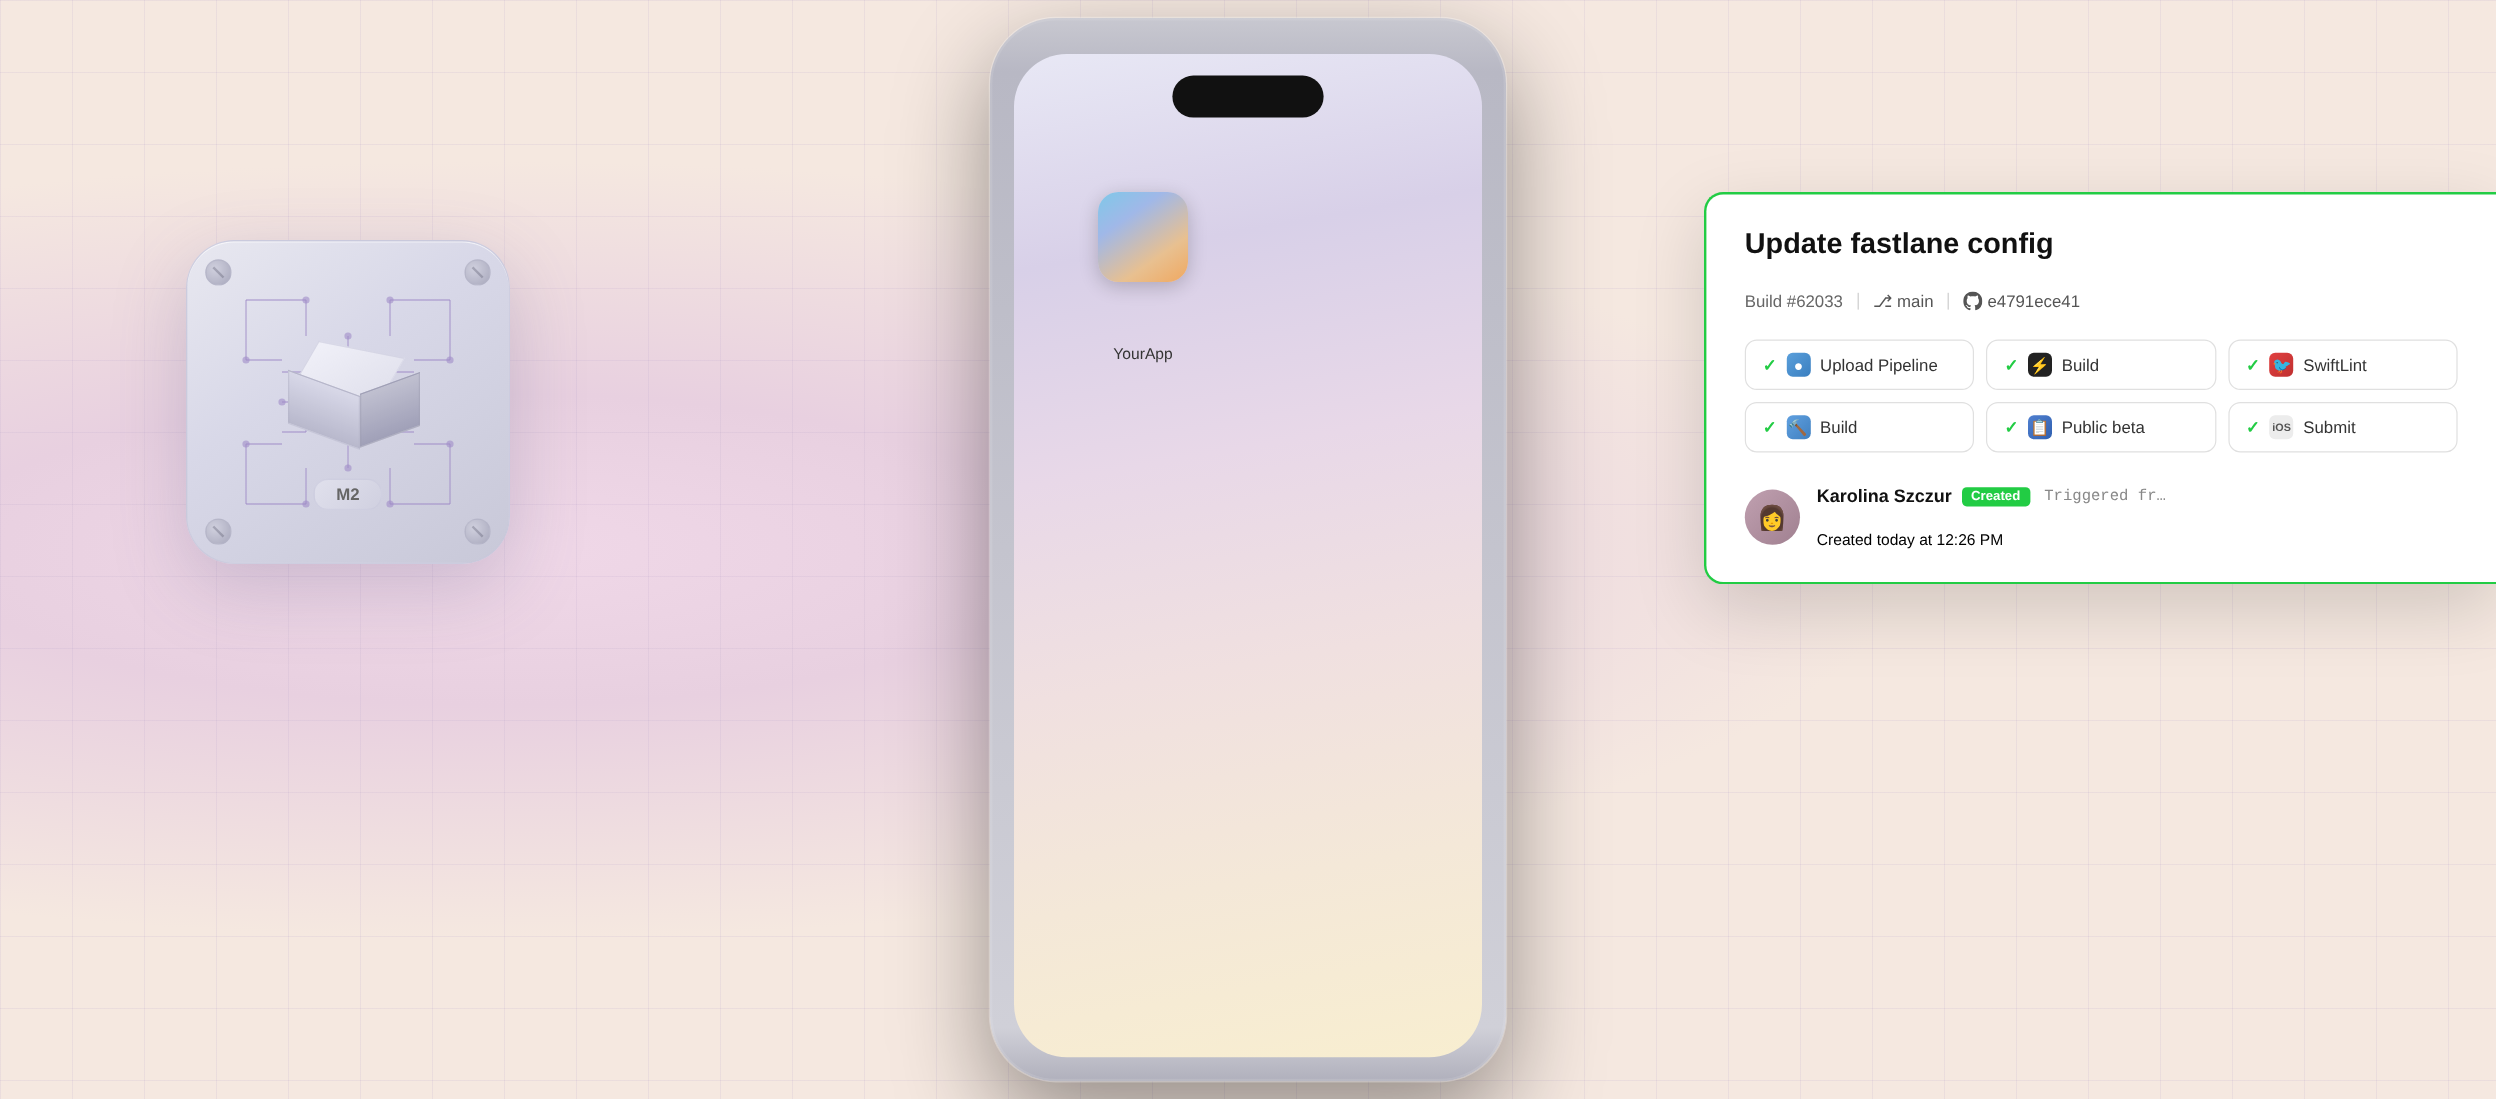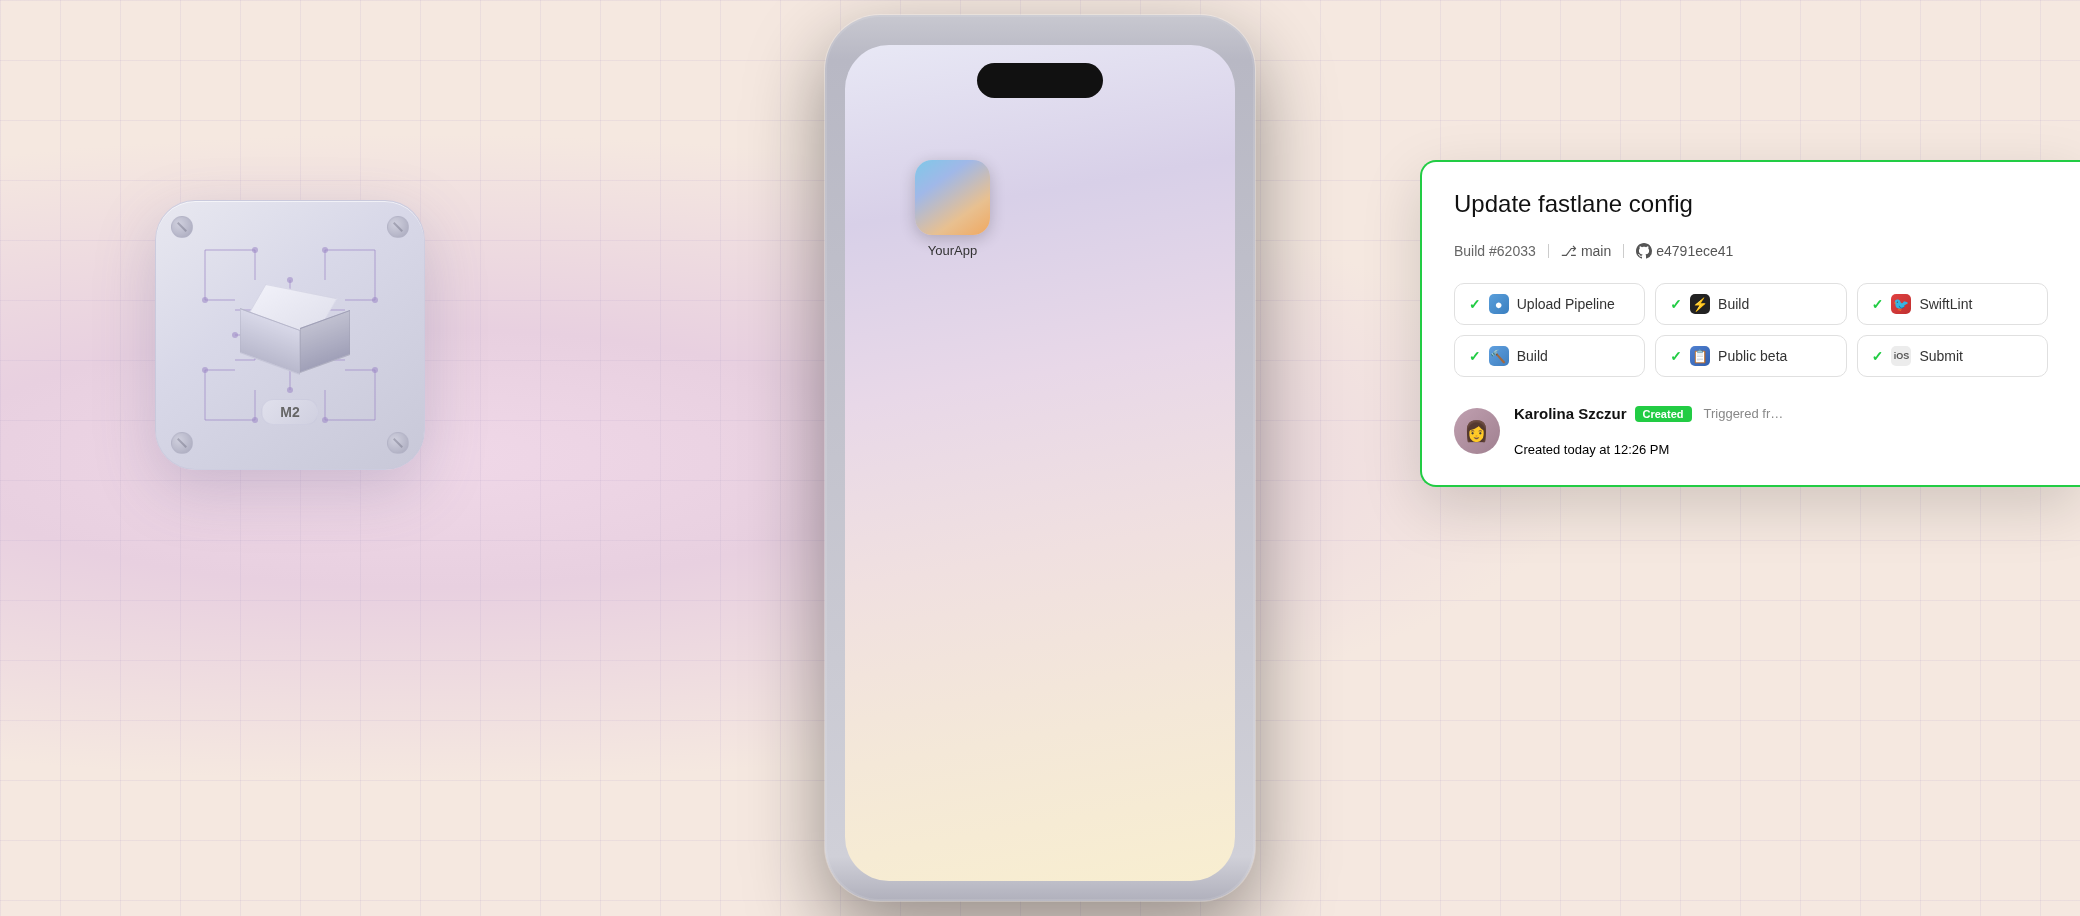--- a/index.html
+++ b/index.html
@@ -232,40 +232,41 @@
       border-radius: 17px;
       background: linear-gradient(145deg, #7fc8e8 0%, #a0b8e8 30%, #e8c090 70%, #f0a860 100%);
       box-shadow: 0 4px 16px rgba(0,0,0,0.2);
     }
 
     .app-name {
       font-size: 13px;
       font-weight: 400;
       color: #333;
       text-align: center;
+      margin-top: 44px;
     }
 
     
     .ci-card {
       position: absolute;
       right: 0;
       top: 160px;
       width: 660px;
       background: white;
       border-radius: 16px 0 0 16px;
       border: 2px solid #22cc44;
       border-right: none;
       padding: 28px 32px;
       box-shadow: 0 20px 60px rgba(0,0,0,0.15);
       overflow: hidden;
     }
 
     .ci-title {
       font-size: 24px;
-      font-weight: 400;
+      font-weight: 700;
       color: #111;
       margin-bottom: 8px;
     }
 
     .ci-meta {
       display: flex;
       align-items: center;
       gap: 12px;
       font-size: 14px;
       color: #666;
@@ -382,20 +383,21 @@
 
     .ci-author-time {
       font-size: 13px;
       color: #000000;
     }
 
     .ci-triggered {
       font-size: 13px;
       color: #888;
       margin-left: 4px;
+      font-family: Liberation Mono, monospace;
     }
 
     
     .github-icon {
       width: 16px;
       height: 16px;
       display: inline-block;
       vertical-align: middle;
     }
   </style>

